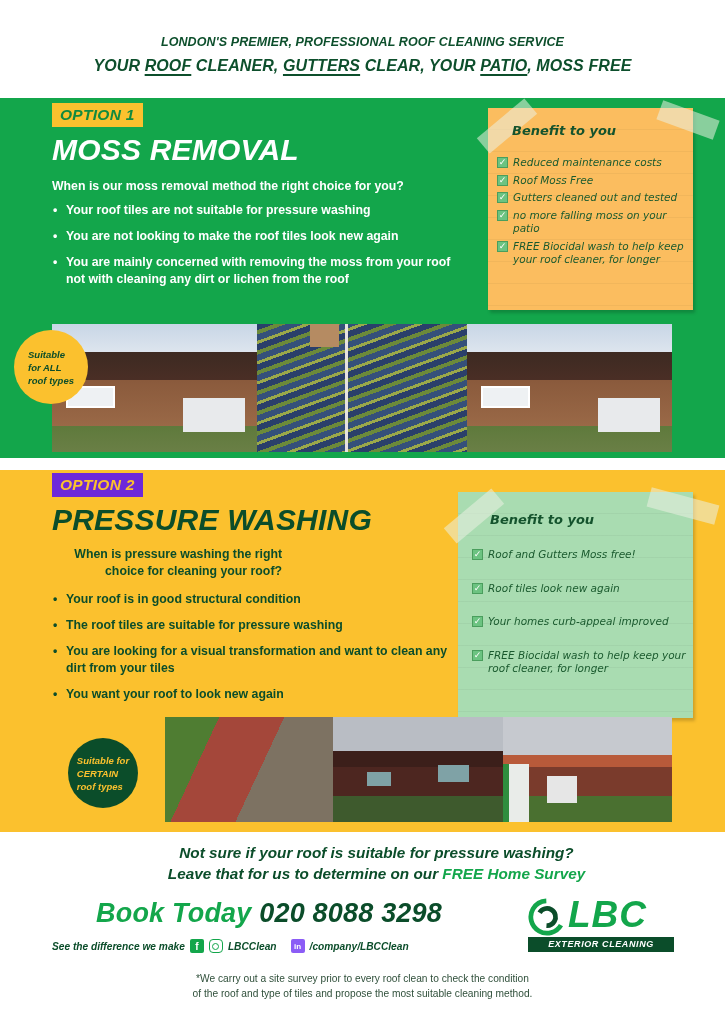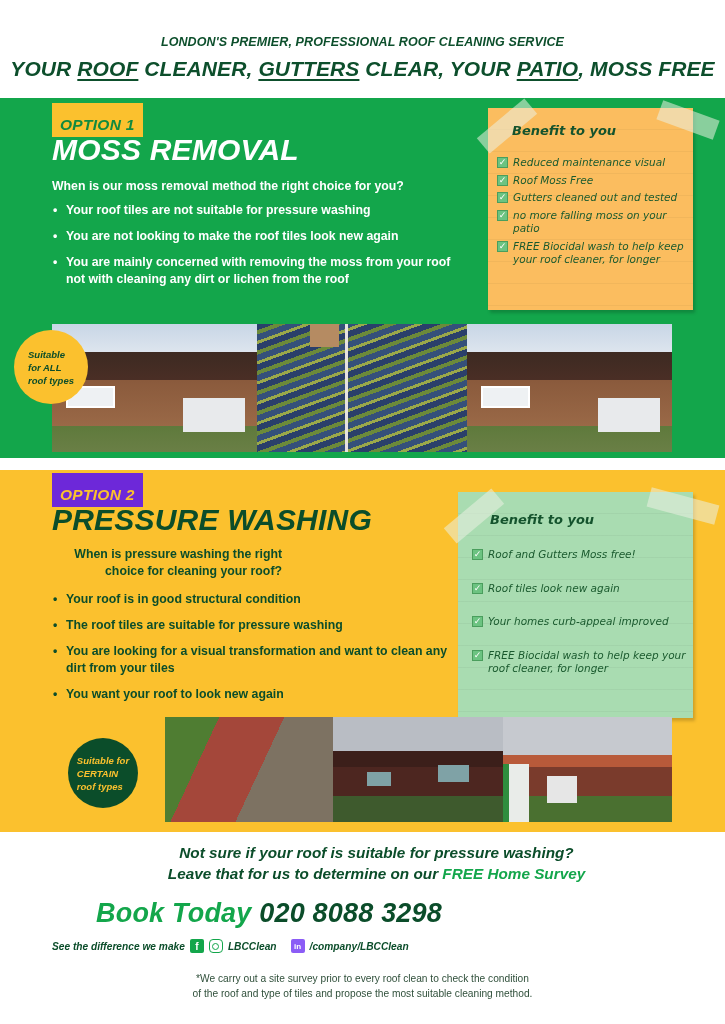--- a/index.html
+++ b/index.html
@@ -2,30 +2,30 @@
 <html><head>
 <meta charset="utf-8">
 <style>
   * { box-sizing: border-box; margin: 0; padding: 0; }
   html, body { width: 725px; height: 1024px; background: #ffffff; overflow: hidden; }
   body { position: relative; font-family: "Liberation Sans", "DejaVu Sans", sans-serif; color: #0b4d2a; }
 
   
   .hdr { position: absolute; left: 0; top: 0; width: 725px; height: 98px; background: #fff; text-align: center; }
   .hdr .l1 { position: absolute; left: 0; right: 0; top: 35px; font-size: 12.5px; font-weight: 700; font-style: italic; color: #0d4f2c; letter-spacing: 0.1px; }
-  .hdr .l2 { position: absolute; left: 0; right: 0; top: 57px; font-size: 21px; font-weight: 700; font-style: italic; color: #0d4f2c; letter-spacing: 0.1px; }
+  .hdr .l2 { position: absolute; left: 0; right: 0; top: 57px; font-size: 16px; font-weight: 700; font-style: italic; color: #0d4f2c; letter-spacing: 0.1px; }
   .hdr .l2 u { text-decoration: underline; text-decoration-thickness: 2px; text-underline-offset: 3px; }
 
   
   .sec { position: absolute; left: 0; width: 725px; }
   .sec1 { top: 98px; height: 360px; background: #13a64b; }
   .gap { position: absolute; left: 0; top: 458px; width: 725px; height: 12px; background: #fff; }
   .sec2 { top: 470px; height: 362px; background: #fbc12e; }
 
-  .opt-tag { position: absolute; left: 52px; font-weight: 900; font-style: italic; font-size: 15.5px; padding: 13px 8px 3px 8px; letter-spacing: 0.3px; }
+  .opt-tag { position: absolute; left: 52px; font-weight: 900; font-style: italic; font-size: 15.5px; padding: 3px 8px 3px 8px; letter-spacing: 0.3px; }
   .sec1 .opt-tag { top: 5px; background: #fbc12e; color: #118a3f; }
   .sec2 .opt-tag { top: 3px; background: #6d28d9; color: #fbc12e; }
 
   .sec-title { position: absolute; left: 52px; font-weight: 900; font-style: italic; font-size: 30px; letter-spacing: 0.2px; }
   .sec1 .sec-title { top: 35px; color: #ffffff; }
   .sec2 .sec-title { top: 33px; color: #0b4d2a; }
 
   .sec-q { position: absolute; left: 52px; font-weight: 700; font-size: 12.3px; line-height: 17px; text-align: right; }
   .sec1 .sec-q { top: 80px; color: #ffffff; }
   .sec2 .sec-q { top: 76px; color: #0b4d2a; width: 230px; }
@@ -120,21 +120,21 @@
     <li>Your roof tiles are not suitable for pressure washing</li>
     <li>You are not looking to make the roof tiles look new again</li>
     <li>You are mainly concerned with removing the moss from your roof not with cleaning any dirt or lichen from the roof</li>
   </ul>
 
   <div class="note note1">
     <div class="tape t1a"></div>
     <div class="tape t1b"></div>
     <div class="ntitle">Benefit to you</div>
     <ul>
-      <li><span class="chk">✓</span><span>Reduced maintenance visual</span></li>
+      <li><span class="chk">✓</span><span>Reduced maintenance costs</span></li>
       <li><span class="chk">✓</span><span>Roof Moss Free</span></li>
       <li><span class="chk">✓</span><span>Gutters cleaned out and tested</span></li>
       <li><span class="chk">✓</span><span>no more falling moss on your patio</span></li>
       <li><span class="chk">✓</span><span>FREE Biocidal wash to help keep your roof cleaner, for longer</span></li>
     </ul>
   </div>
 
   <div class="badge badge1">
     <div><span>Suitable</span><br><span>for ALL</span><br><span>roof types</span></div>
   </div>
@@ -195,18 +195,26 @@
 
   <div class="social">
     <span>See the difference we make</span>
     <span class="ico fb">f</span>
     <span class="ico ig"></span>
     <span class="txt">LBCClean</span>
     <span class="ico li">in</span>
     <span class="txt">/company/LBCClean</span>
   </div>
 
+  <div class="logo">
+    <svg class="swirl" viewBox="0 0 40 40">
+      <circle cx="20" cy="20" r="17" fill="none" stroke="#13a64b" stroke-width="5" stroke-dasharray="70 40" transform="rotate(30 20 20)"></circle>
+      <circle cx="20" cy="20" r="9" fill="none" stroke="#0b4d2a" stroke-width="5" stroke-dasharray="38 20" transform="rotate(210 20 20)"></circle>
+    </svg>
+    <div class="lbc">LBC</div>
+    <div class="ext">EXTERIOR CLEANING</div>
+  </div>
 
   <div class="disc">
     <div>*We carry out a site survey prior to every roof clean to check the condition</div>
     <div>of the roof and type of tiles and propose the most suitable cleaning method.</div>
   </div>
 </footer>
 
 </body></html>

